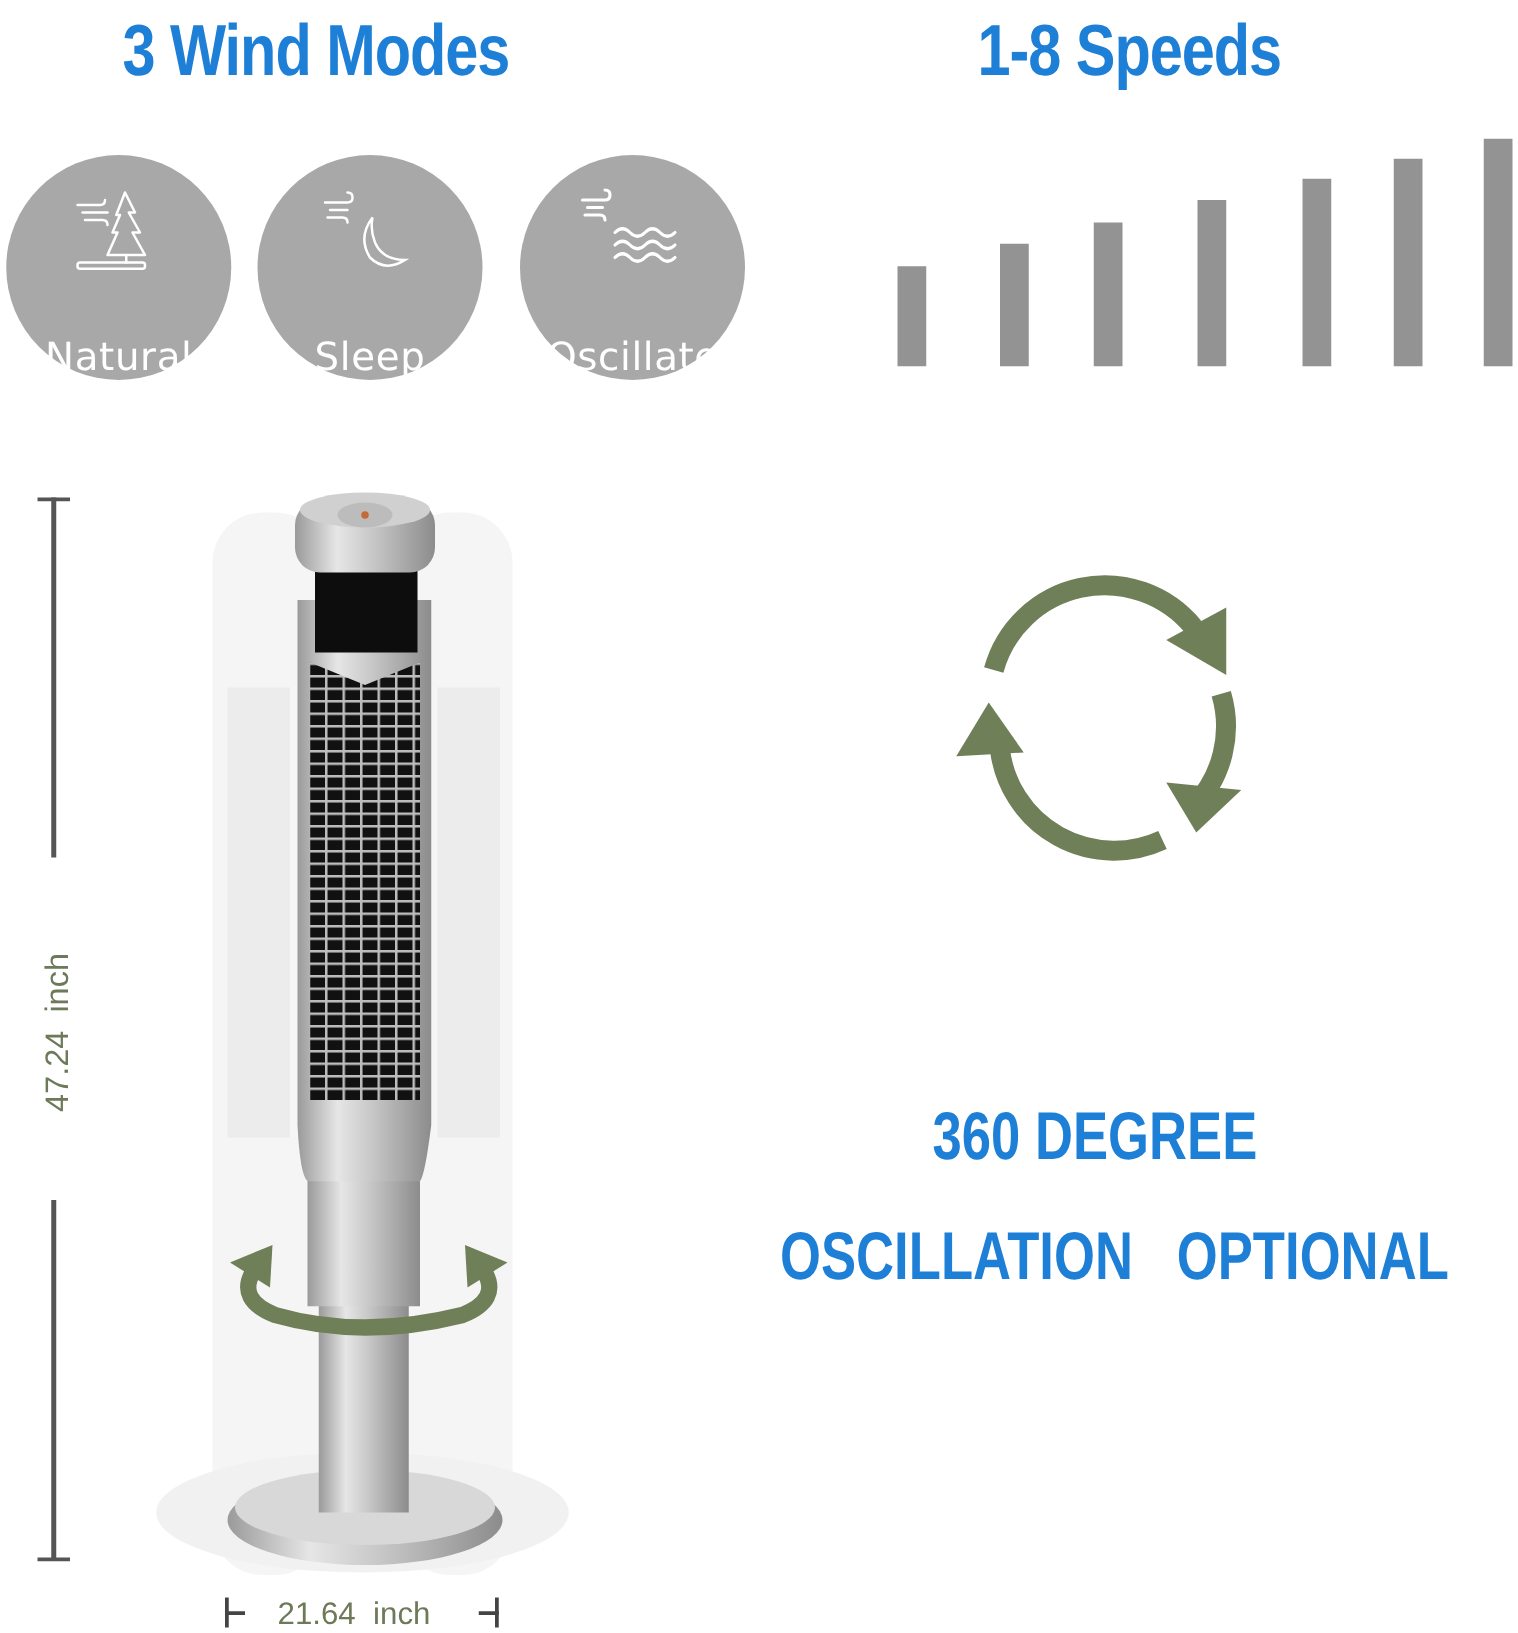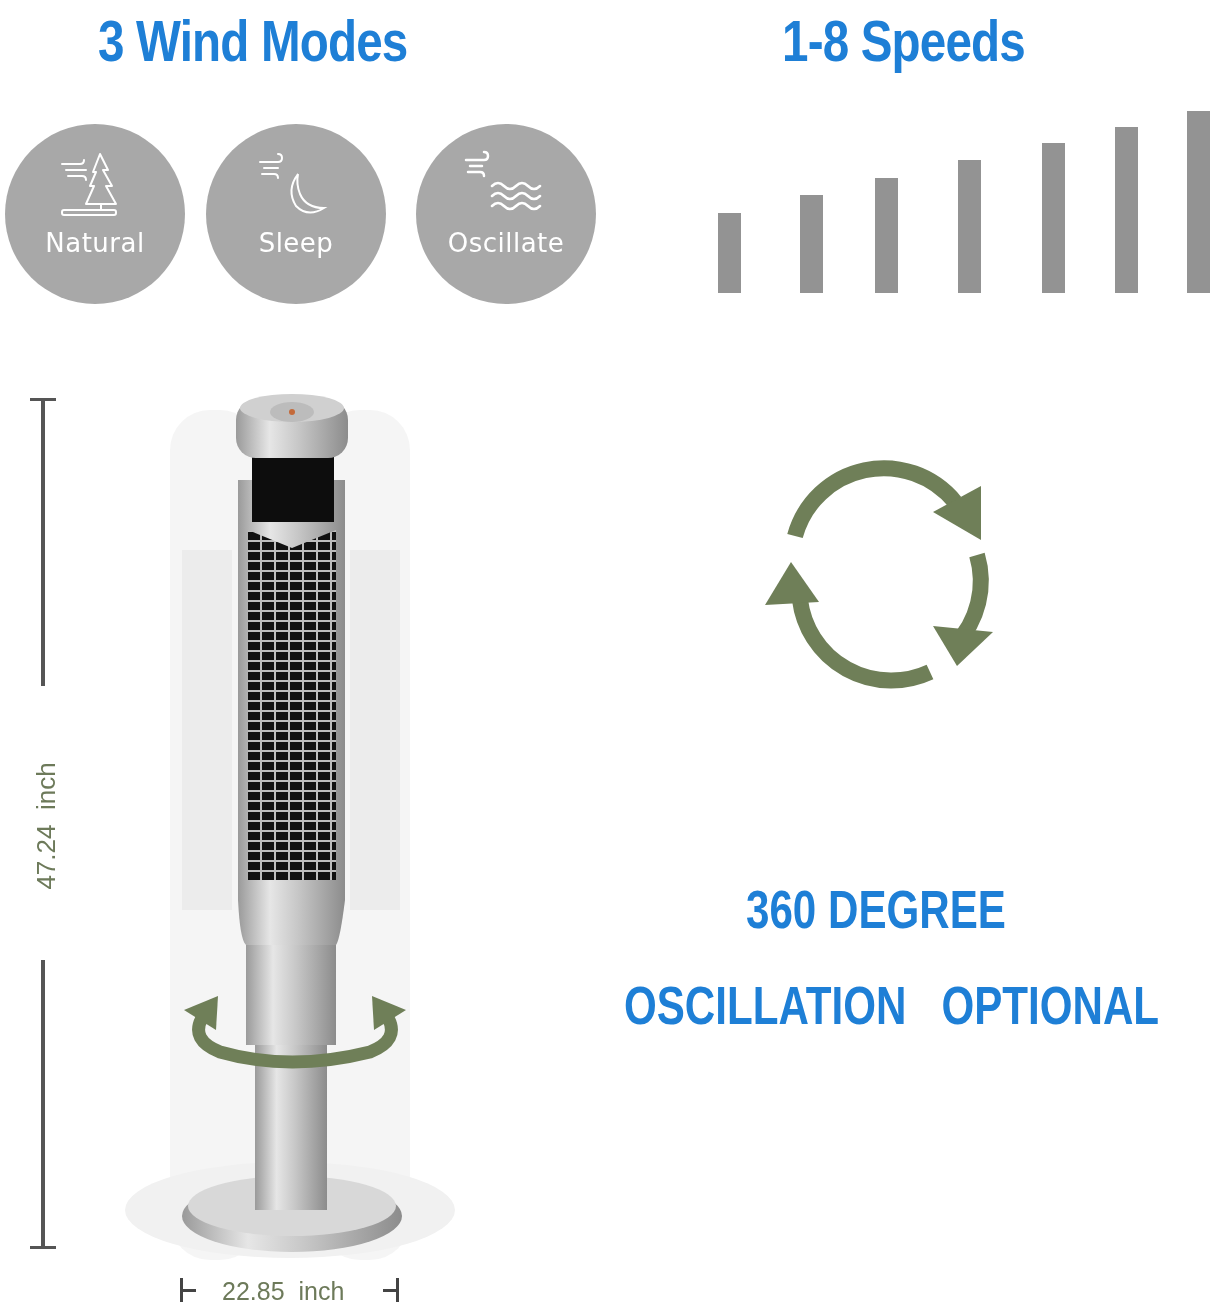--- a/index.html
+++ b/index.html
@@ -7,21 +7,21 @@
   .abs { position: absolute; }
   .heading {
     color: #1e7fd6; font-weight: bold; font-family: "Liberation Sans", sans-serif;
     font-size: 58px; letter-spacing: -1px; transform: scaleX(0.82); transform-origin: left center;
     white-space: nowrap; line-height: 1;
   }
   .mode {
     width: 180px; height: 180px; border-radius: 50%; background: #a8a8a8;
     display: flex; flex-direction: column; align-items: center; justify-content: flex-end;
   }
-  .mode-label { color: #ffffff; font-size: 26px; font-family: "DejaVu Sans", sans-serif; margin-bottom: 46px; letter-spacing: 0.5px; }
+  .mode-label { color: #ffffff; font-size: 31px; font-family: "DejaVu Sans", sans-serif; letter-spacing: 0.5px; }
   .mode-icon { position: absolute; top: 26px; left: 50%; transform: translateX(-50%); }
   .bar { position: absolute; background: #939393; width: 23px; bottom: 0; }
   .big-text {
     color: #1e7fd6; font-weight: bold; font-size: 54px; white-space: nowrap;
     transform: scaleX(0.78); transform-origin: left center; line-height: 1;
   }
   .dim-text { color: #6d7a5a; font-family: "Liberation Sans", sans-serif; }
 </style>
 </head>
 <body>
@@ -118,21 +118,21 @@
 </svg>
 
 <svg class="abs" style="left:180px; top:990px;" width="230" height="80" viewBox="0 0 230 80">
   <path d="M22 28 Q10 50 40 62 Q110 82 190 62 Q220 50 208 28" fill="none" stroke="#6f7f58" stroke-width="13"></path>
   <polygon points="4,20 38,6 36,40" fill="#6f7f58"></polygon>
   <polygon points="226,20 192,6 194,40" fill="#6f7f58"></polygon>
 </svg>
 
 <div class="abs" style="left:180px; top:1278px; width:3px; height:24px; background:#444;"></div>
 <div class="abs" style="left:180px; top:1289px; width:16px; height:3px; background:#444;"></div>
-<div class="abs dim-text" style="left:222px; top:1277px; font-size:25px; white-space:pre;">22.85  inch</div>
+<div class="abs dim-text" style="left:222px; top:1277px; font-size:25px; white-space:pre;">21.64  inch</div>
 <div class="abs" style="left:396px; top:1278px; width:3px; height:24px; background:#444;"></div>
 <div class="abs" style="left:383px; top:1289px; width:16px; height:3px; background:#444;"></div>
 
 <svg class="abs" style="left:755px; top:450px;" width="255" height="245" viewBox="0 0 255 245">
   <g fill="none" stroke="#6f7f58" stroke-width="16">
     <path d="M40 86 A92 92 0 0 1 200 52"></path>
     <path d="M222 105 A92 92 0 0 1 200 195"></path>
     <path d="M175 222 A92 92 0 0 1 45 150"></path>
   </g>
   <polygon points="226,36 226,90 178,62" fill="#6f7f58"></polygon>

